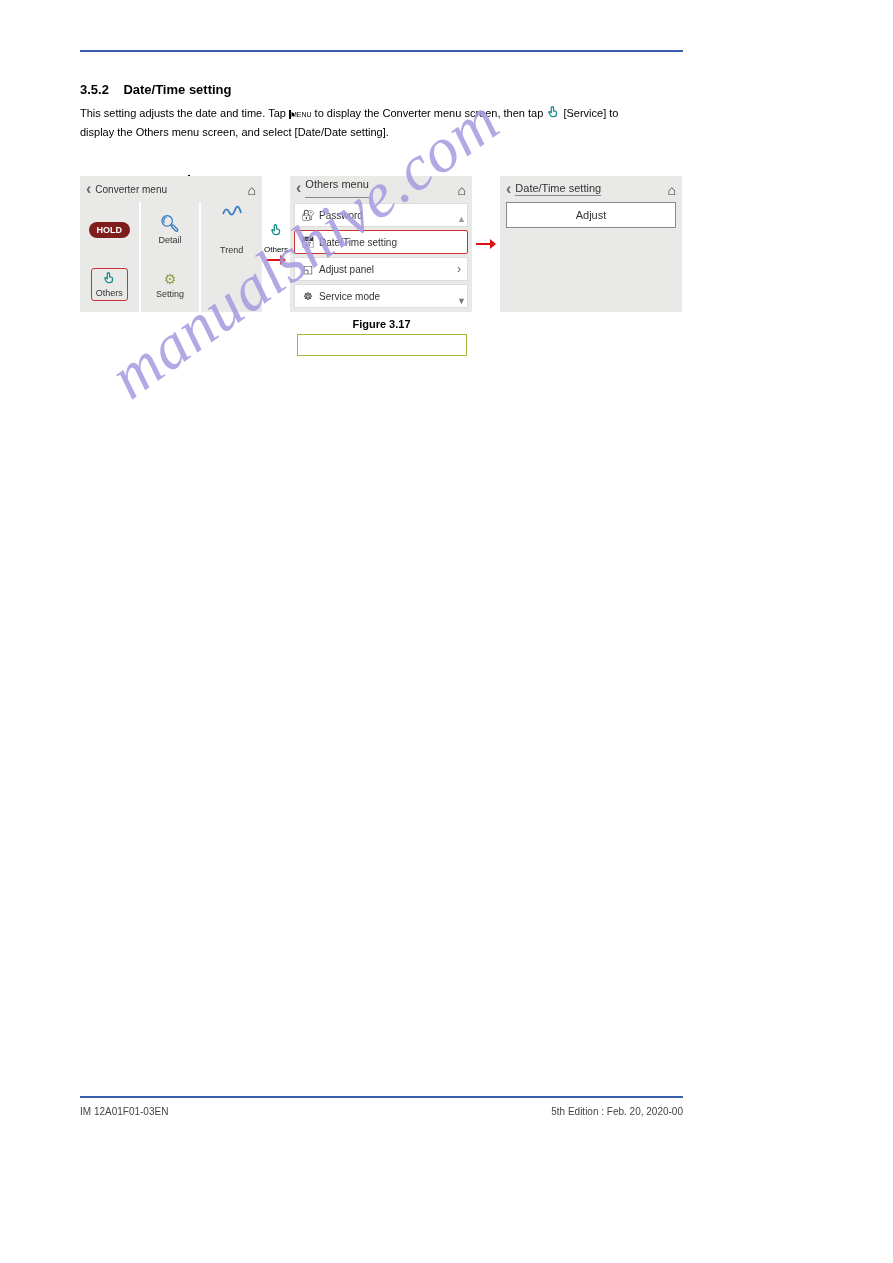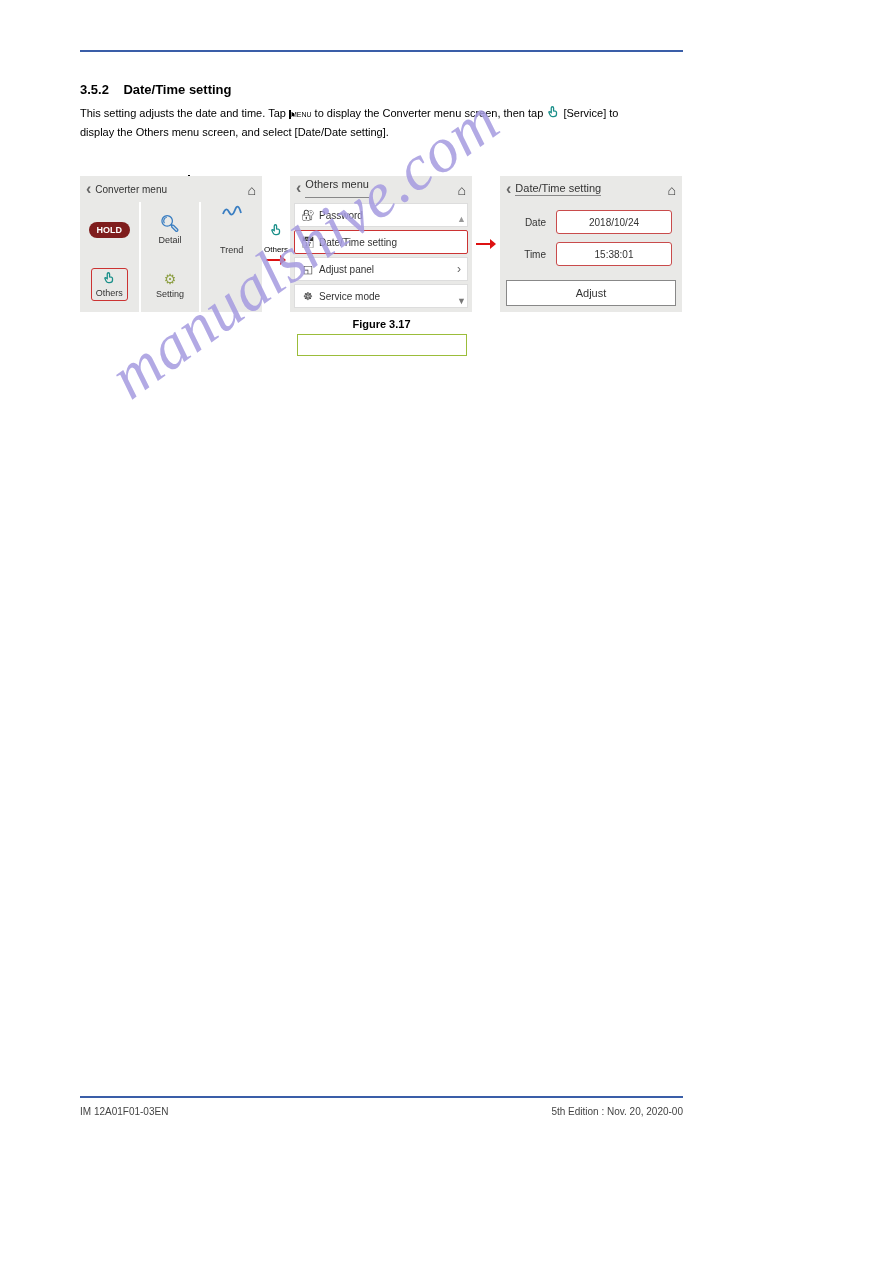--- a/index.html
+++ b/index.html
@@ -280,34 +280,20 @@
             <polygon points="14,1 20,6 14,11" fill="#d11"></polygon>
           </svg>
       </div>
 
       <div class="screen">
         <div class="screen-header">
           <span class="back-chev">‹</span>
           <span class="title-underline" style="border-bottom:1px solid #888;padding-bottom:1px;">Date/Time setting</span>
           <span class="home-ic">⌂</span>
         </div>
-        <div class="dt-body">
-          <div class="dt-row">
-            <span class="lbl">Date</span>
-            <div class="dt-val">
-                <span>2018/10/24</span>
-              </div>
-          </div>
-          <div class="dt-row">
-            <span class="lbl">Time</span>
-            <div class="dt-val">
-                <span>15:38:01</span>
-              </div>
-          </div>
-        </div>
         <div class="adjust-btn">
           <span>Adjust</span>
         </div>
       </div>
 
     </div>
   </div>
 
   <div style="text-align:center;font-size:11px;margin-top:6px;">
     <strong><span>Figure 3.17</span></strong>
@@ -315,15 +301,15 @@
   </div>
 
 
   <div class="watermark">manualshive.com</div>
 
   <div class="spacer-tall"></div>
 
   <div class="hr-blue"></div>
   <div class="footer">
     <span>IM 12A01F01-03EN</span>
-    <span>5th Edition : Nov. 20, 2020-00</span>
+    <span>5th Edition : Feb. 20, 2020-00</span>
   </div>
 </div>
 
 </body></html>

